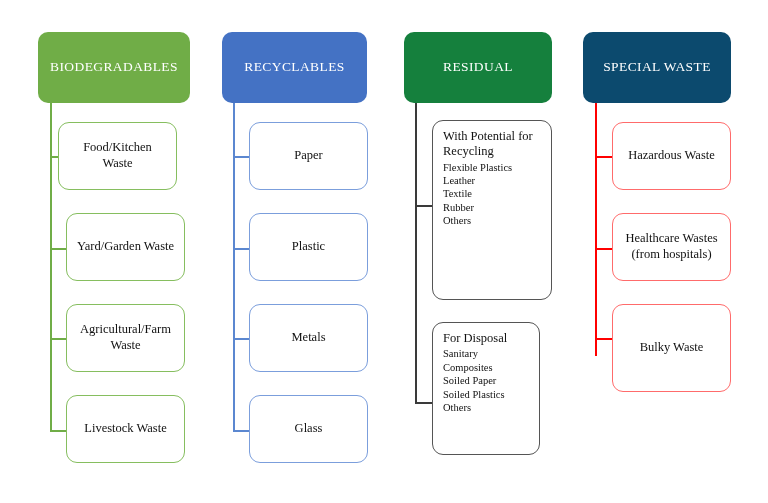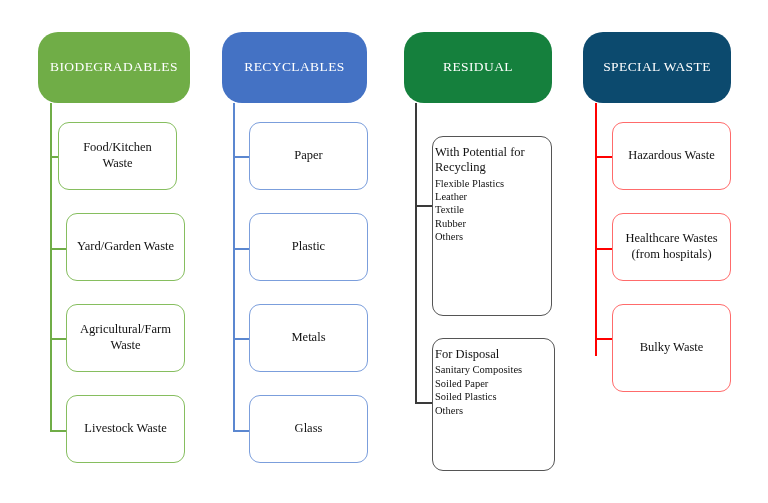--- a/index.html
+++ b/index.html
@@ -20,21 +20,21 @@
     overflow: hidden;
   }
   .column {
     position: absolute;
     top: 0;
     height: 503px;
   }
   
   .header-box {
     position: absolute;
-    border-radius: 20px;
+    border-radius: 10px;
     display: flex;
     align-items: center;
     justify-content: center;
     text-align: center;
     color: #ffffff;
     font-size: 13.5px;
     letter-spacing: 0.4px;
     line-height: 1.2;
     box-sizing: border-box;
     padding: 4px 6px;
@@ -51,22 +51,21 @@
     justify-content: center;
     text-align: center;
     font-size: 12.5px;
     line-height: 1.25;
     padding: 4px 8px;
     color: #111111;
   }
   .node-box.listbox {
     display: block;
     text-align: left;
-    padding: 8px 2px;
-    margin-top: 16px;
+    padding: 8px 10px;
   }
   .listbox .list-title {
     font-size: 12.5px;
     line-height: 1.22;
     display: block;
     margin-bottom: 1px;
   }
   .listbox .list-item {
     font-size: 10.5px;
     line-height: 1.28;
@@ -129,21 +128,21 @@
 
     <div class="node-box listbox" style="left:432px; top:120px; width:120px; height:180px; border-color:#555555;">
       <span class="list-title">With Potential for Recycling</span>
       <span class="list-item">Flexible Plastics</span>
       <span class="list-item">Leather</span>
       <span class="list-item">Textile</span>
       <span class="list-item">Rubber</span>
       <span class="list-item">Others</span>
     </div>
 
-    <div class="node-box listbox" style="left:432px; top:322px; width:123px; height:133px; border-color:#555555;">
+    <div class="node-box listbox" style="left:432px; top:322px; width:108px; height:133px; border-color:#555555;">
       <span class="list-title">For Disposal</span>
       <span class="list-item">Sanitary Composites</span>
       <span class="list-item">Soiled Paper</span>
       <span class="list-item">Soiled Plastics</span>
       <span class="list-item">Others</span>
     </div>
   </div>
 
   <div class="column">
     <div class="header-box" style="left:583px; top:32px; width:148px; height:71px; background:#0c4a6e;">SPECIAL WASTE</div>

